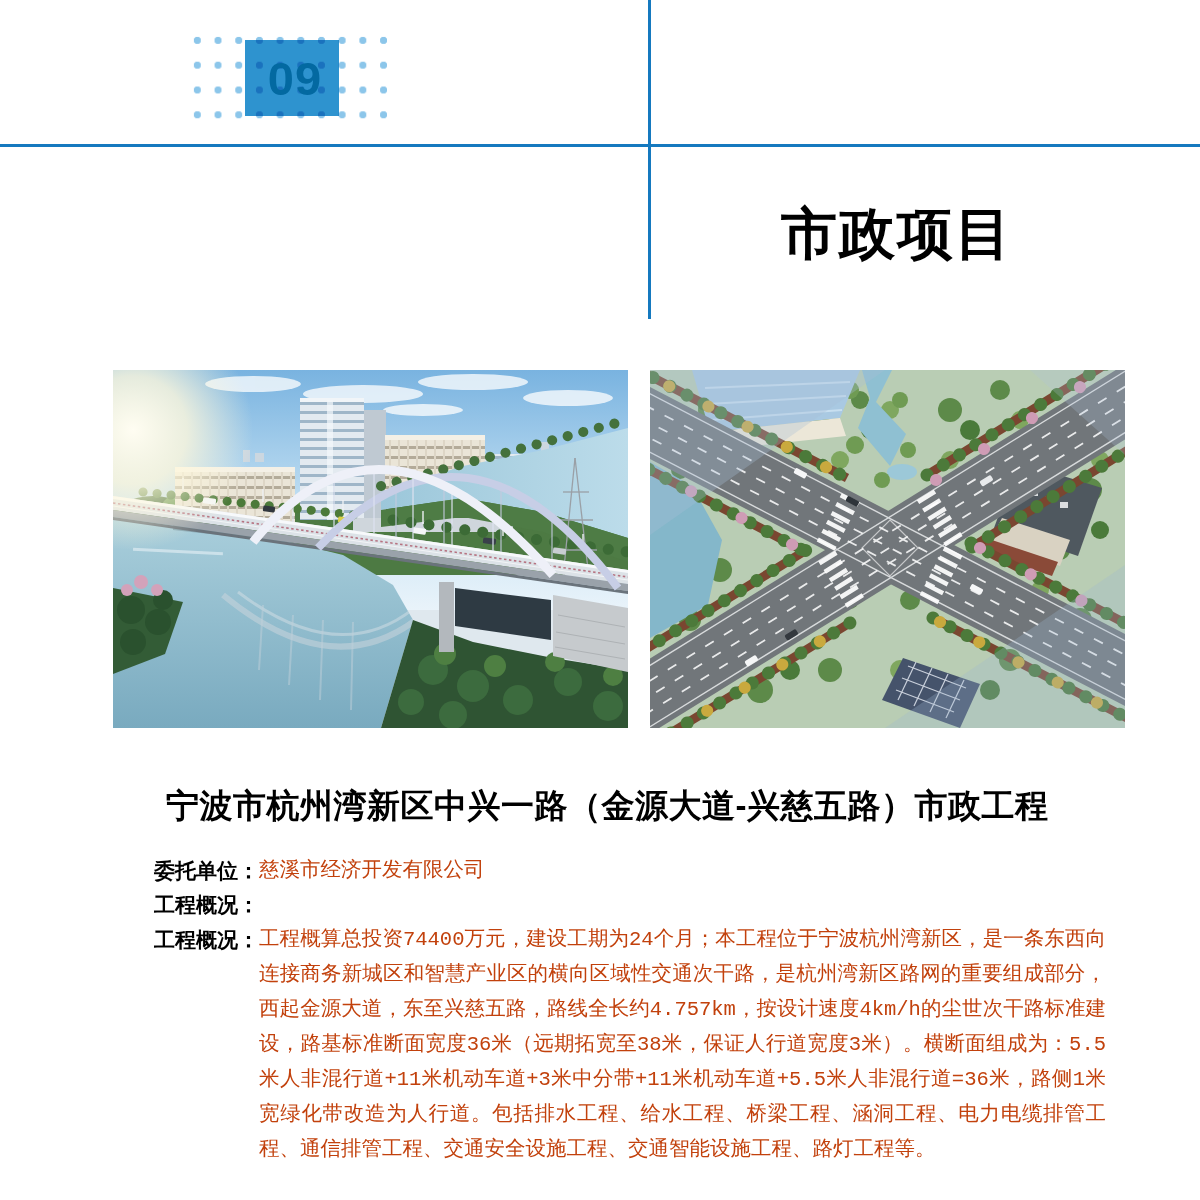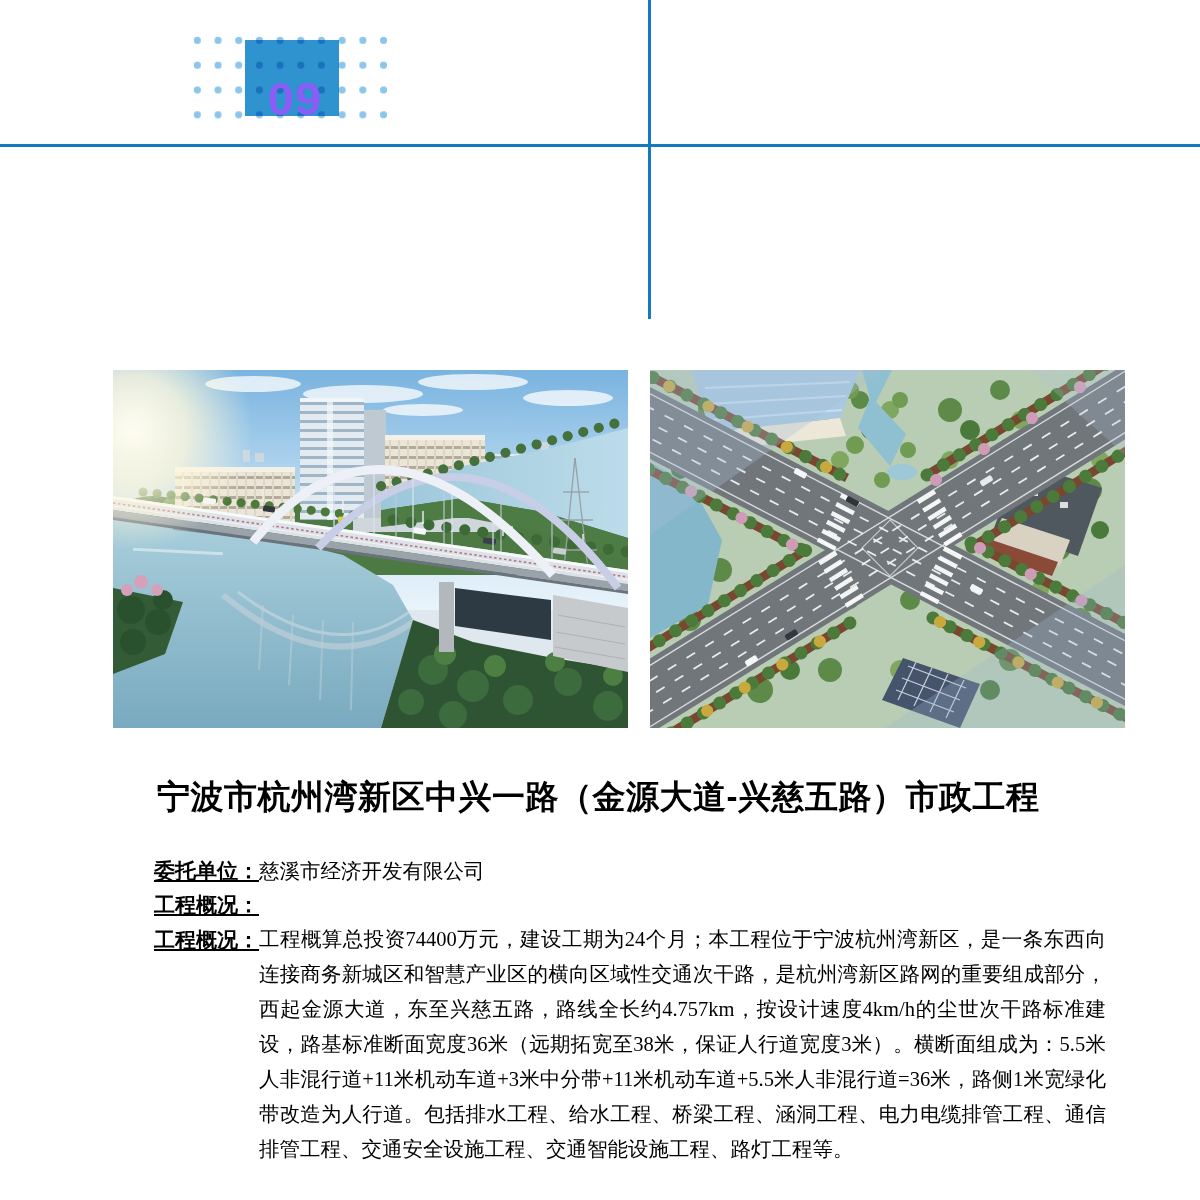--- a/index.html
+++ b/index.html
@@ -16,63 +16,64 @@
   }
   .dot-grid{
     position:absolute;left:187px;top:28px;width:208px;height:100px;z-index:2;
     background-image:radial-gradient(circle,#8CC6EA 3.4px,rgba(140,198,234,0) 3.9px);
     background-size:20.7px 24.8px;background-position:0 0;
     mix-blend-mode:multiply;pointer-events:none;
   }
   .badge-number{
     position:absolute;left:245px;top:40px;width:100px;height:76px;z-index:3;
     display:flex;align-items:center;justify-content:center;
-    font-size:47px;font-weight:bold;color:#8b5cf6;letter-spacing:1px;margin-top:20px;
+    font-size:47px;font-weight:bold;color:#0369a1;letter-spacing:1px;
   }
   .h-line{position:absolute;left:0;top:144px;width:1200px;height:3px;background:#1579BF;}
   .v-line{position:absolute;left:648px;top:0;width:3px;height:319px;background:#1579BF;}
   .section-title{
     position:absolute;left:781px;top:202px;margin:0;
     font-size:56px;line-height:1.15;font-weight:800;letter-spacing:2px;color:#000;
     white-space:nowrap;
   }
   
   .fig{position:absolute;margin:0;overflow:hidden;background:#dfe8ee;}
   .fig-left{left:113px;top:370px;width:515px;height:358px;}
   .fig-right{left:650px;top:370px;width:475px;height:358px;}
   .fig svg{display:block;}
   
   .project-title{
-    position:absolute;left:154px;top:772px;margin:3px;
+    position:absolute;left:154px;top:772px;margin:12px;
     font-size:33px;font-weight:700;letter-spacing:0.5px;white-space:nowrap;color:#000;
   }
   .fields{position:absolute;left:154px;top:854px;width:952px;}
   .row{display:flex;align-items:flex-start;line-height:34px;}
   .row.para{margin-top:0;line-height:35px;}
   .label-cell{
     flex:0 0 104px;display:flex;justify-content:space-between;
-    font-weight:700;font-size:21px;white-space:nowrap;color:#000;text-decoration:underline;
+    font-weight:700;font-size:21px;white-space:nowrap;color:#000;
   }
   .value{
-    font-family:Liberation Serif, serif;font-size:20.5px;color:#000000;
+    font-family:Liberation Mono, monospace;font-size:20.5px;color:#c2410c;
   }
   .para .value{width:848px;text-align:justify;text-justify:inter-ideograph;}
 </style>
 </head>
 <body>
 
 <div class="page">
 
   <div class="badge"></div>
   <div class="dot-grid"></div>
   <div class="badge-number">09</div>
 
   <div class="h-line"></div>
   <div class="v-line"></div>
 
+  <h1 class="section-title">市政项目</h1>
 
   <figure class="fig fig-left">
     <svg viewBox="0 0 515 358" width="515" height="358" role="img">
       <defs>
         <linearGradient id="Lsky" x1="0" y1="0" x2="0" y2="1">
           <stop offset="0" stop-color="#79b3e0"></stop>
             <stop offset="0.65" stop-color="#cde6f5"></stop>
             <stop offset="1" stop-color="#e9f3fa"></stop>
         </linearGradient>
         <linearGradient id="Lcanal" x1="0" y1="0" x2="1" y2="0">

